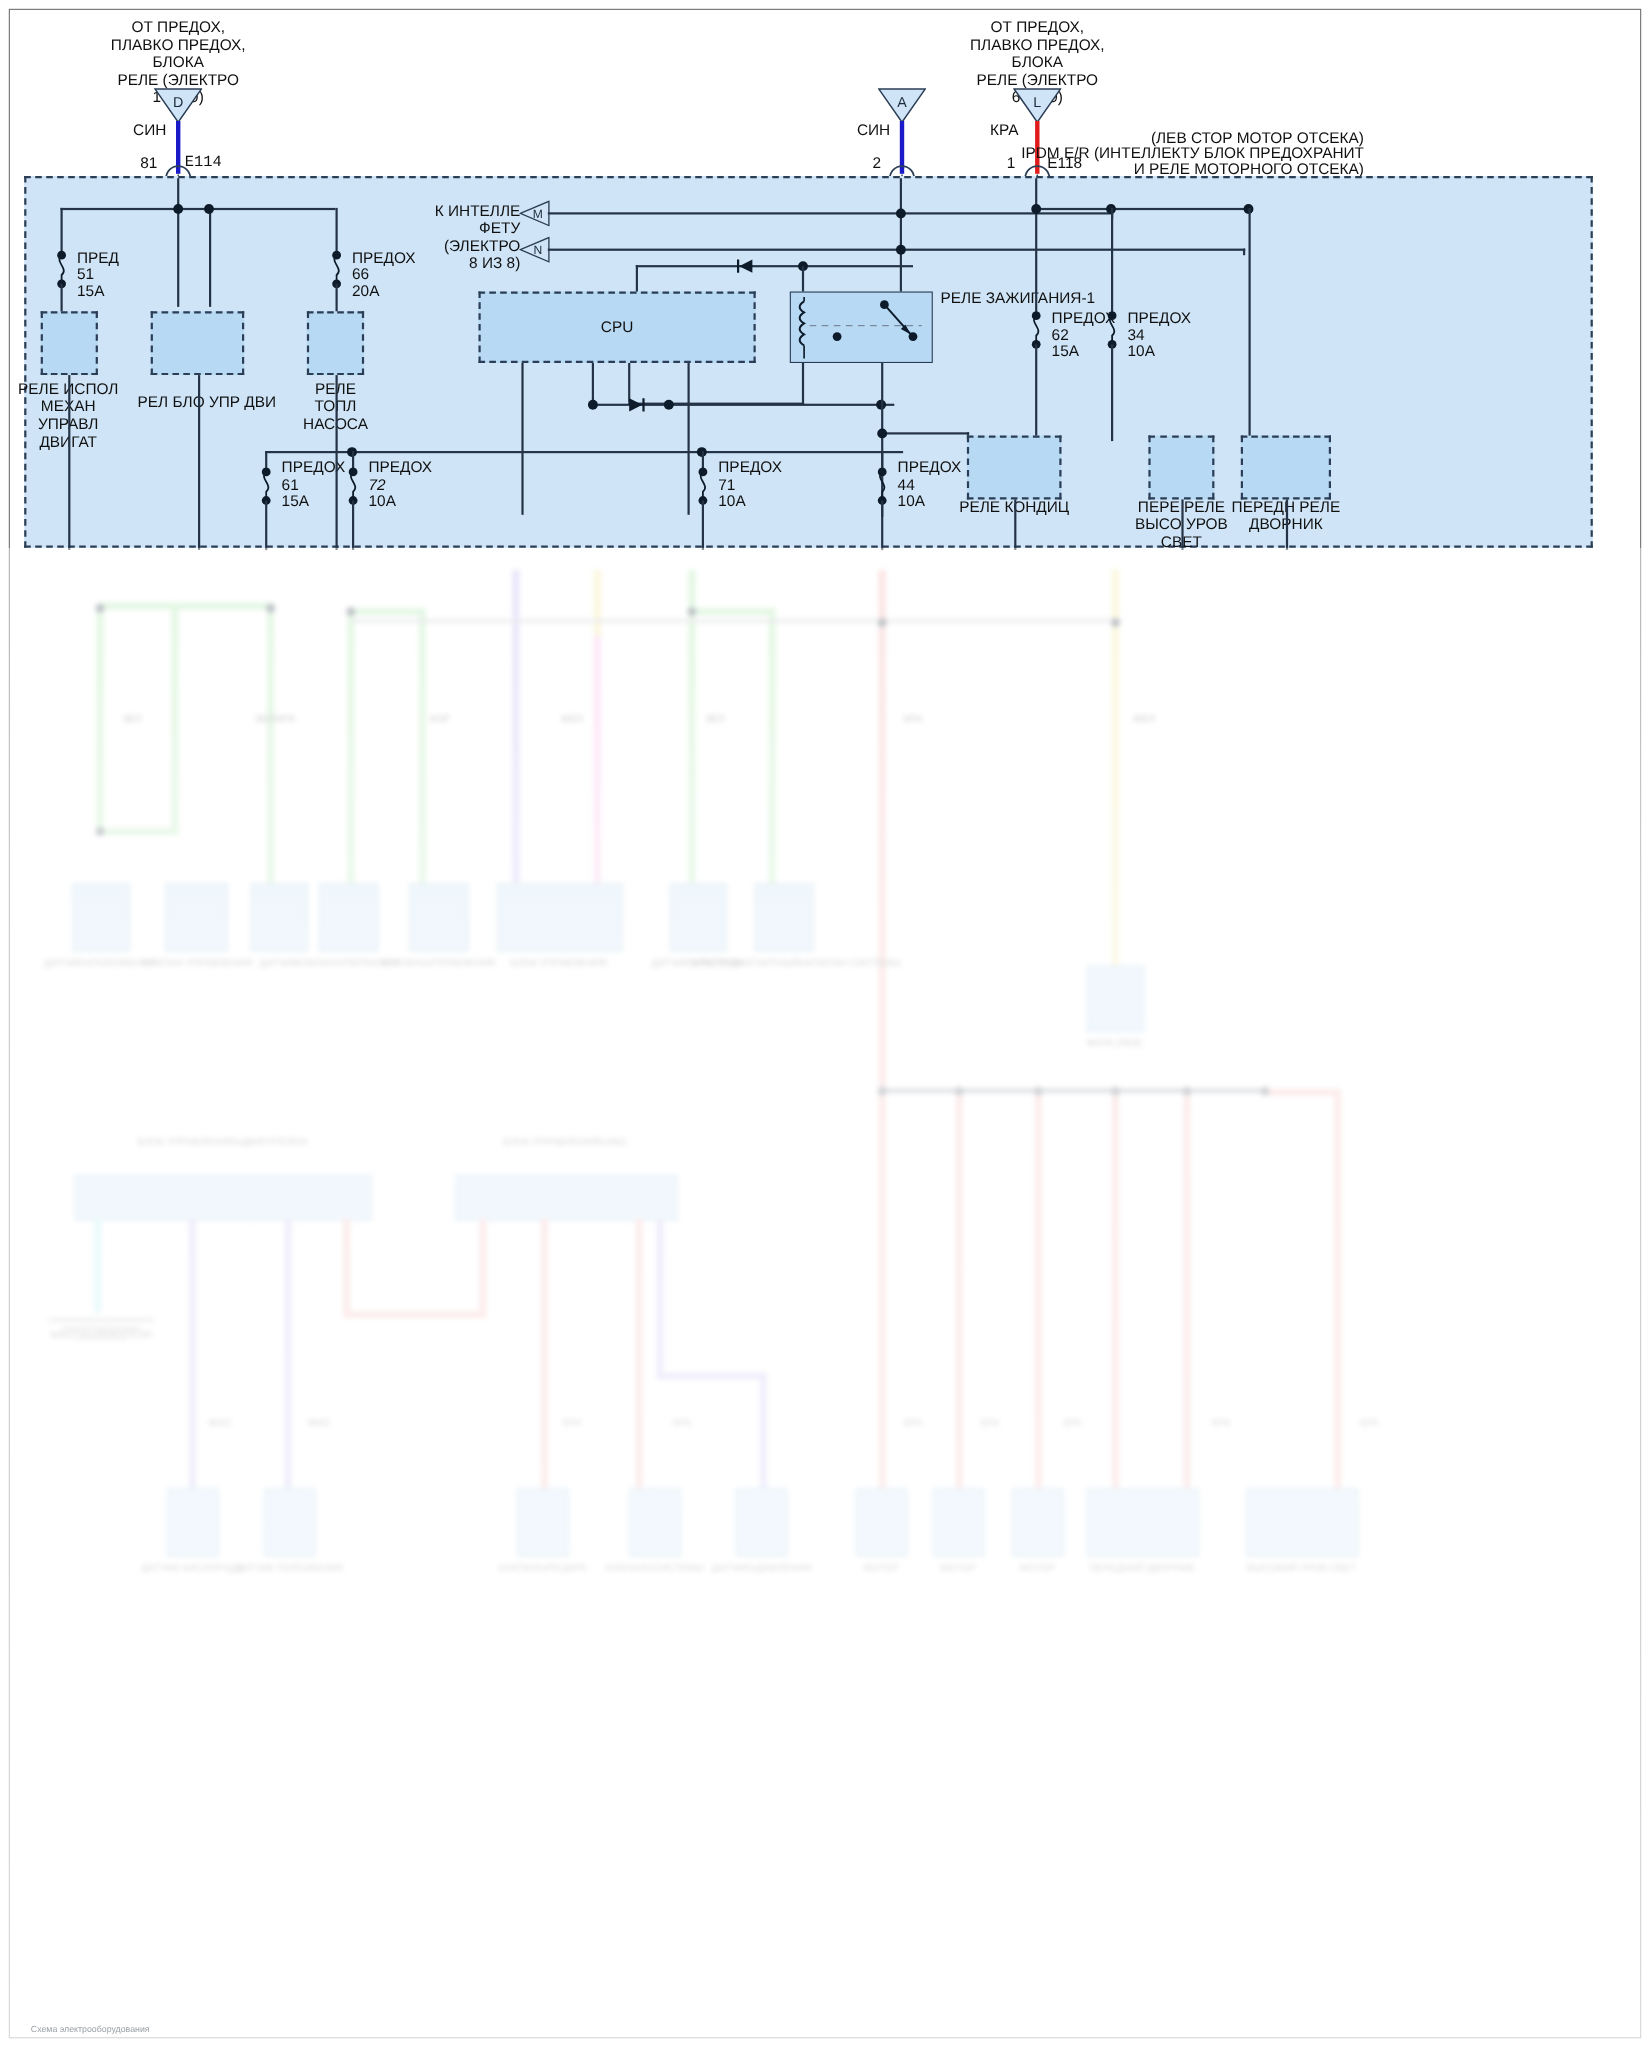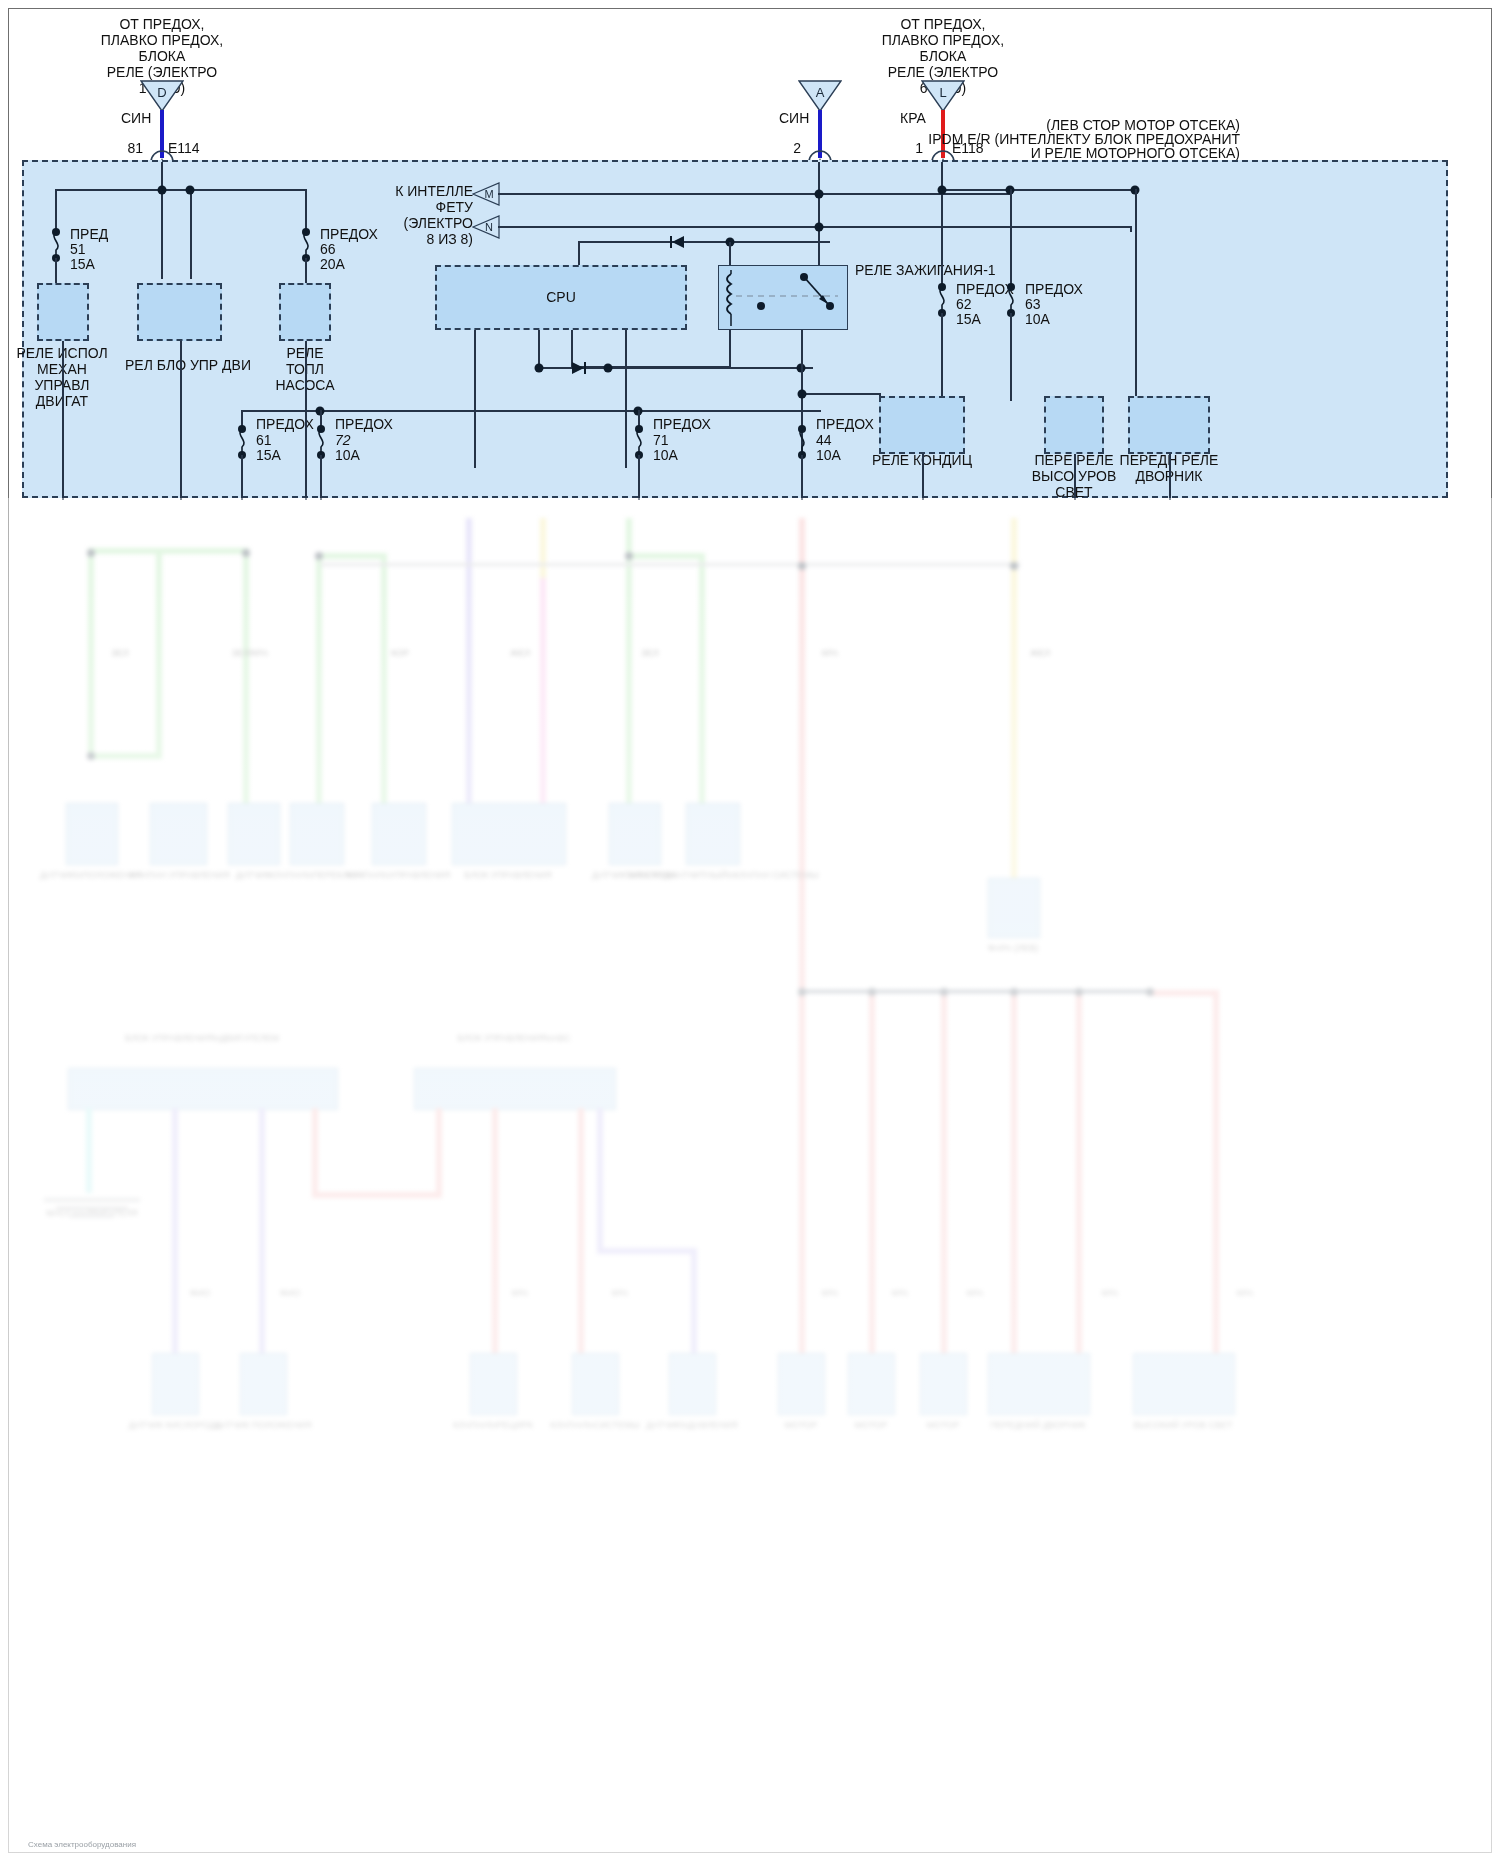--- a/index.html
+++ b/index.html
@@ -69,21 +69,21 @@
 1 ИЗ 9)</div>
   <div class="triwrap" style="left:162px;top:80px;">
     <svg width="44" height="32" viewBox="0 0 44 32">
       <polygon points="1,1 43,1 22,31" fill="#cfe5f7" stroke="#2b3e55" stroke-width="1.4"></polygon>
       <text x="22" y="17" font-family="Liberation Sans, sans-serif" font-size="13" fill="#1b2a3a" text-anchor="middle">D</text>
     </svg>
   </div>
   <div class="w blue" style="left:160px;top:110px;height:48px;"></div>
   <div class="txt" style="left:121px;top:110px;">СИН</div>
   <div class="txt rgt" style="left:108px;top:140px;width:35px;">81</div>
-  <div class="txt" style="left:168px;top:140px;">E114</div>
+  <div class="txt" style="left:168px;top:140px;font-family:Liberation Mono, monospace;">E114</div>
   <div class="uparr" style="left:162px;top:150px;">
     <svg width="30" height="36" viewBox="0 0 30 36">
       <path d="M4,12 A11,11 0 0,1 26,12" fill="none" stroke="#2b3e55" stroke-width="1.6"></path>
       <line x1="15" y1="35" x2="15" y2="14" stroke="#2b3e55" stroke-width="1.8"></line>
       <polygon points="15,8 10,20 20,20" fill="#2b3e55"></polygon>
     </svg>
   </div>
 
   <div class="triwrap" style="left:820px;top:80px;">
     <svg width="44" height="32" viewBox="0 0 44 32">
@@ -277,21 +277,21 @@
   <div class="w wv" style="left:941px;top:313px;height:88px;"></div>
 
   <div class="fuse" style="left:1003px;top:283px;">
     <svg width="16" height="34" viewBox="0 0 16 34">
       <circle cx="8" cy="4" r="4" fill="#0d1b2a"></circle>
       <circle cx="8" cy="30" r="4" fill="#0d1b2a"></circle>
       <path d="M8,4 C1,10 15,16 8,22 L8,30" fill="none" stroke="#0d1b2a" stroke-width="1.6"></path>
     </svg>
   </div>
   <div class="txt" style="left:1025px;top:281px;">ПРЕДОХ</div>
-  <div class="txt" style="left:1025px;top:296px;">63</div>
+  <div class="txt" style="left:1025px;top:296px;">34</div>
   <div class="txt" style="left:1025px;top:311px;">10A</div>
   <div class="w wv" style="left:1010px;top:313px;height:88px;"></div>
 
   <div class="box" style="left:879px;top:396px;width:86px;height:58px;"></div>
   <div class="txt ctr" style="left:922px;top:452px;width:140px;">РЕЛЕ КОНДИЦ</div>
 
   <div class="box" style="left:1044px;top:396px;width:60px;height:58px;"></div>
   <div class="txt ctr" style="left:1074px;top:452px;width:140px;">ПЕРЕ РЕЛЕ
 ВЫСО УРОВ
 СВЕТ</div>

